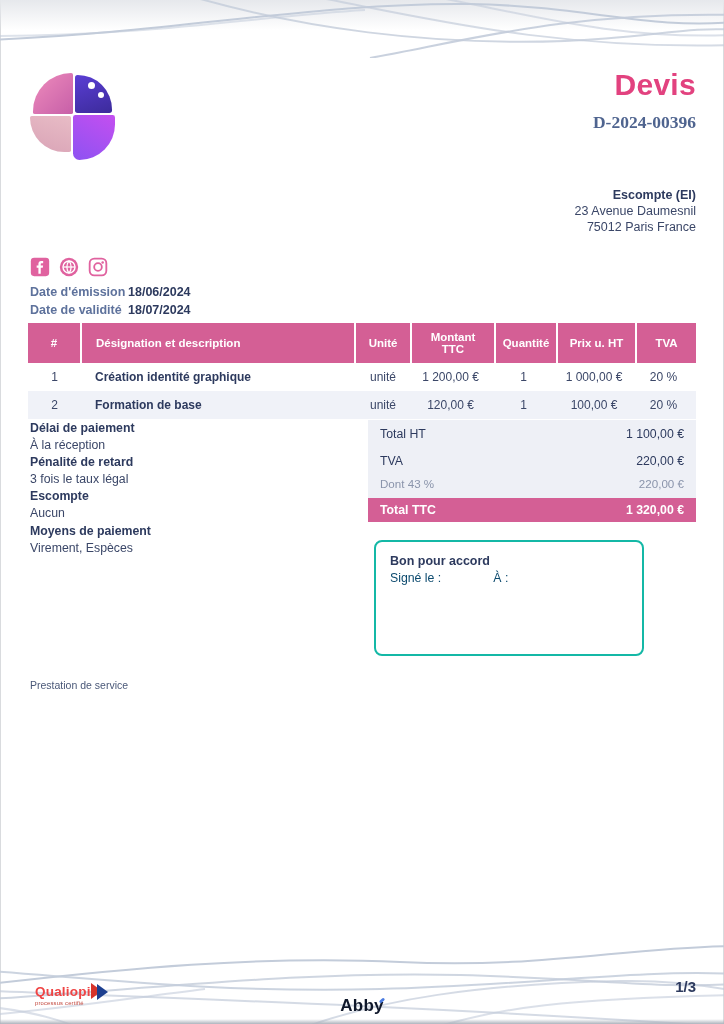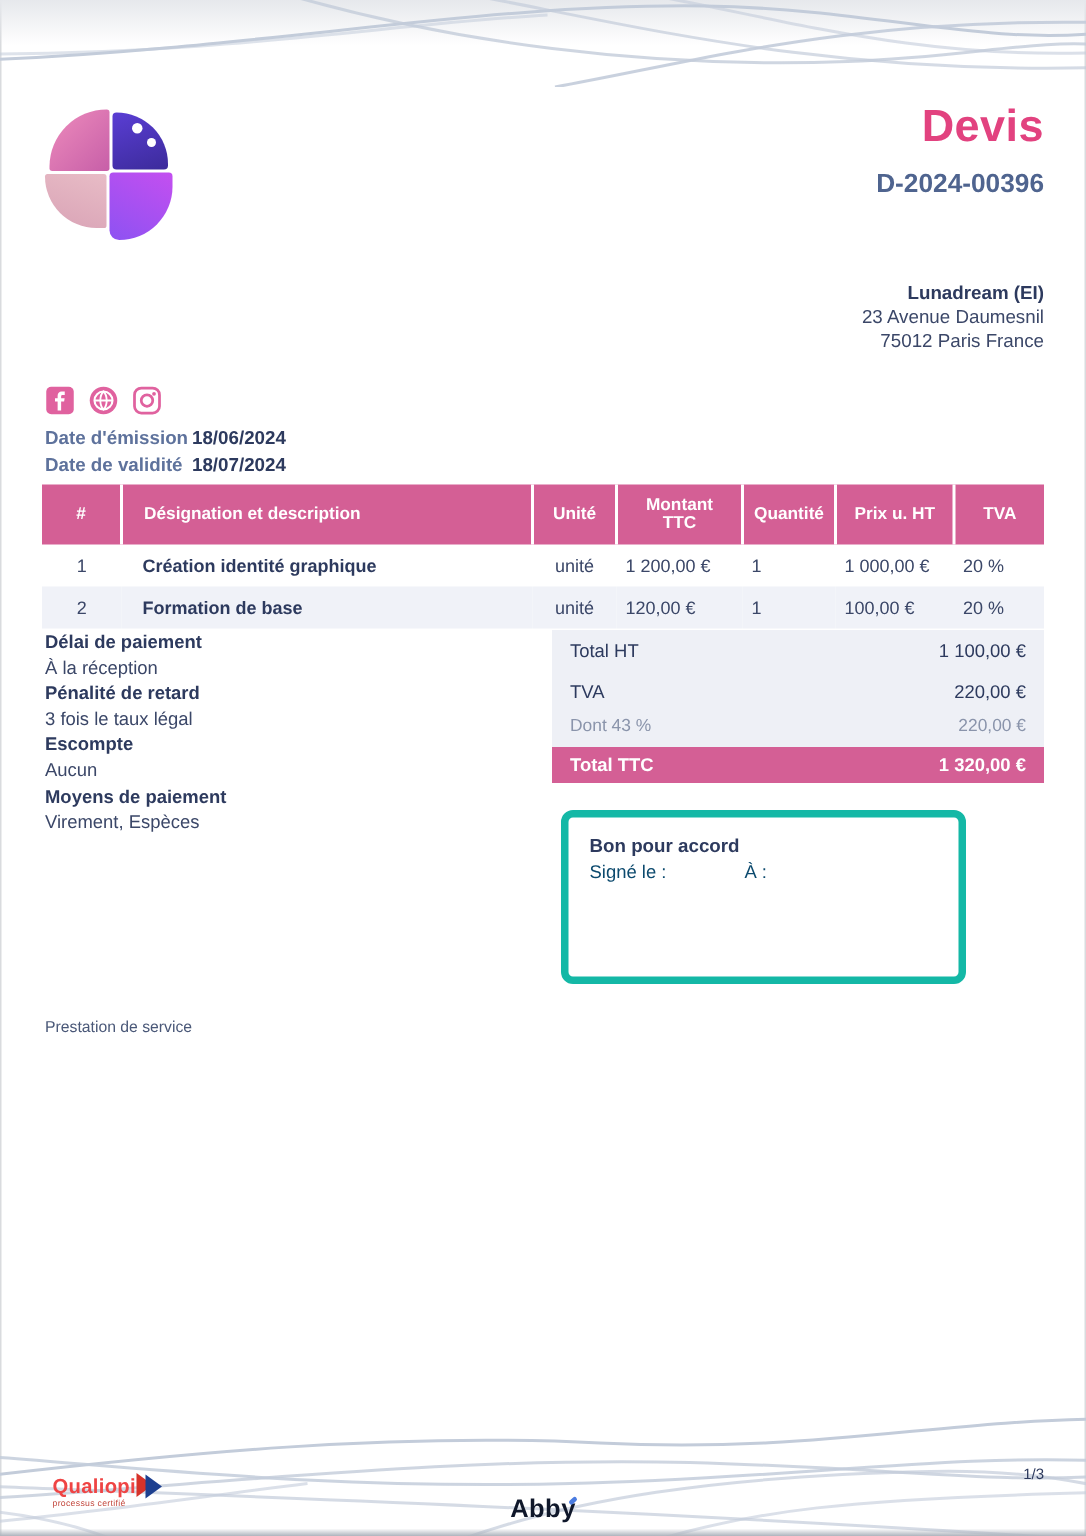--- a/index.html
+++ b/index.html
@@ -34,21 +34,21 @@
   .q-tr i.d1 { width:7px; height:7px; left:13px; top:7px; }
   .q-tr i.d2 { width:6px; height:6px; left:23px; top:17px; }
   .q-bl { left:0px; top:44px; width:41px; height:36px;
           border-radius:2px 2px 2px 40px; background:linear-gradient(200deg,#e8bcc6,#d9a3b6); }
   .q-br { left:43px; top:43px; width:42px; height:45px;
           border-radius:3px 3px 44px 8px; background:linear-gradient(210deg,#c44ff0,#8d52f2); }
 
   .doc-title { position:absolute; right:28px; top:68px; font-size:30px; font-weight:700;
                color:#e2427f; letter-spacing:.3px; }
   .doc-number { position:absolute; right:28px; top:112px; font-size:17.5px; font-weight:700;
-                color:#4f648f; }
+                color:#4f648f;font-family:Liberation Serif, serif; }
 
   
   .sender { position:absolute; left:30px; top:161px; font-size:12.5px; line-height:15.4px; color:#3b4768; }
   .sender .b { font-weight:700; color:#2d3a5e; }
   .client { position:absolute; right:28px; top:188px; font-size:12.5px; line-height:15.8px;
             text-align:right; color:#3b4768; }
   .client .b { font-weight:700; color:#2d3a5e; }
 
   
   .social { position:absolute; left:30px; top:257px; display:flex; gap:9px; }
@@ -63,40 +63,40 @@
   
   table.items { position:absolute; left:28px; top:323px; width:668px; border-collapse:collapse; table-layout:fixed; }
   table.items th { background:#d45f95; color:#fff; font-size:11.5px; font-weight:700;
                    padding:8px 6px; border-right:2px solid #fff; text-align:center; }
   table.items th:last-child { border-right:none; }
   table.items th.left { text-align:left; padding-left:14px; }
   table.items td { font-size:12px; padding:7px 6px; color:#3b4768; }
   table.items td.num { text-align:center; }
   table.items td.desig { font-weight:700; color:#2d3a5e; padding-left:14px; }
   table.items td.center { text-align:center; }
-  table.items td.right { text-align:left; padding-right:11px;margin-top:29px; }
+  table.items td.right { text-align:center; padding-right:11px;margin-top:29px; }
   table.items tr.alt td { background:#f0f2f8; }
 
   
   .terms { position:absolute; left:30px; top:420px; font-size:12.3px; line-height:17.1px; }
   .terms .t-lbl { font-weight:700; color:#2d3a5e; }
   .terms .t-val { color:#3b4768; }
 
   
   .totals { position:absolute; left:368px; top:420px; width:328px; }
   .totals .block { background:#eef0f6; }
   .totals .trow { display:flex; justify-content:space-between; padding:7px 12px 6px 12px;
                   font-size:12.3px; font-weight:400; color:#2d3a5e; }
   .totals .trow.muted { font-size:11.6px; color:#8a94ab; padding-top:3px; padding-bottom:8px; }
   .totals .ttc { display:flex; justify-content:space-between; background:#d45f95; color:#fff;
                  font-size:12.3px; font-weight:700; padding:5px 12px;gap:32px; }
 
   
   .signbox { position:absolute; left:374px; top:540px; width:270px; height:116px;
-             border:5px solid #14b8a6; border-radius:8px; padding:12px 14px; }
+             border:2px solid #14b8a6; border-radius:8px; padding:12px 14px; }
   .signbox .s-title { font-size:12.5px; font-weight:700; color:#2d3a5e; margin-bottom:3px; }
   .signbox .s-line { font-size:12.3px; color:#0c4a6e; display:flex; }
   .signbox .s-line .at { margin-left:52px; }
 
   .service-note { position:absolute; left:30px; top:679px; font-size:10.5px; color:#4a5878; }
 
   
   .qualiopi { position:absolute; left:35px; top:982px; z-index:2; }
   .qualiopi .q-name { font-size:13.5px; font-weight:700; color:#ef4444; letter-spacing:.2px; display:inline-block; }
   .qualiopi .arrows { display:inline-block; position:relative; width:22px; height:16px; vertical-align:-3px; }
@@ -104,21 +104,21 @@
   .qualiopi .arr.red  { left:0; top:0; border-left:11px solid #d6332a; }
   .qualiopi .arr.blue { left:6px; top:1px; border-left:11px solid #1d3f8f; }
   .qualiopi .q-sub { font-size:5.8px; color:#c2453a; margin-top:0px; letter-spacing:.2px; }
 
   .abby-brand { position:absolute; left:0; right:0; top:980px; text-align:center; z-index:2;
                 font-size:17px; font-weight:700; color:#0f172a; letter-spacing:.3px;margin-top:16px; }
   .abby-brand .y { position:relative; }
   .abby-brand .y::after { content:""; position:absolute; width:6px; height:3px; right:-1px; top:3px;
                           background:#4a7be0; transform:rotate(-42deg); border-radius:2px; }
 
-  .page-number { position:absolute; right:28px; top:978px; font-size:10px; font-weight:400;
+  .page-number { position:absolute; right:28px; top:978px; font-size:15px; font-weight:700;
                  color:#2d3a5e; z-index:2; }
 </style>
 </head>
 <body>
 
 <div class="page">
 
   <svg class="waves" style="top:0" width="724" height="58" viewBox="0 0 724 58">
     <path d="M -10 40 C 180 32 320 2 470 4 C 585 6 650 30 734 22"></path>
     <path d="M 190 -4 C 300 28 430 46 565 41 C 645 38 692 26 734 30" stroke-opacity="0.8"></path>
@@ -136,21 +136,21 @@
       </div>
     <div class="q q-bl"></div>
     <div class="q q-br"></div>
   </div>
 
   <div class="doc-title">Devis</div>
   <div class="doc-number">D-2024-00396</div>
 
 
   <div class="client">
-    <div class="b">Lunadream (EI)</div>
+    <div class="b">Escompte (EI)</div>
     <div>23 Avenue Daumesnil</div>
     <div>75012 Paris France</div>
   </div>
 
   <div class="social">
     <svg viewBox="0 0 24 24">
       <rect x="1" y="1" width="22" height="22" rx="4" fill="#e0629f"></rect>
       <path d="M15.8 7.5h-2c-.5 0-.9.5-.9 1v1.7h2.8l-.4 2.6h-2.4V20h-2.8v-7.2H8V10.2h2.1V8.2c0-2 1.3-3.4 3.2-3.4h2.5z" fill="#fff"></path>
     </svg>
     <svg viewBox="0 0 24 24">

